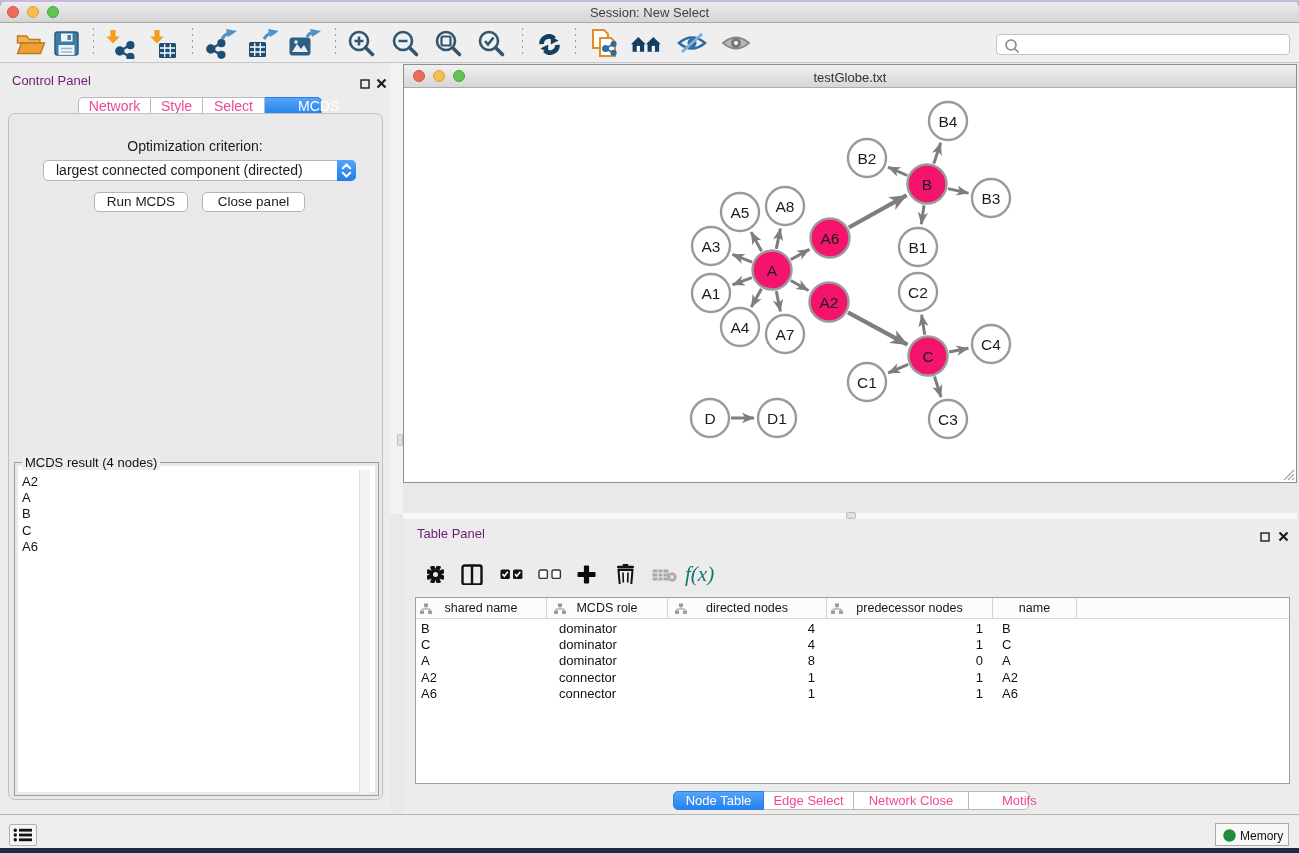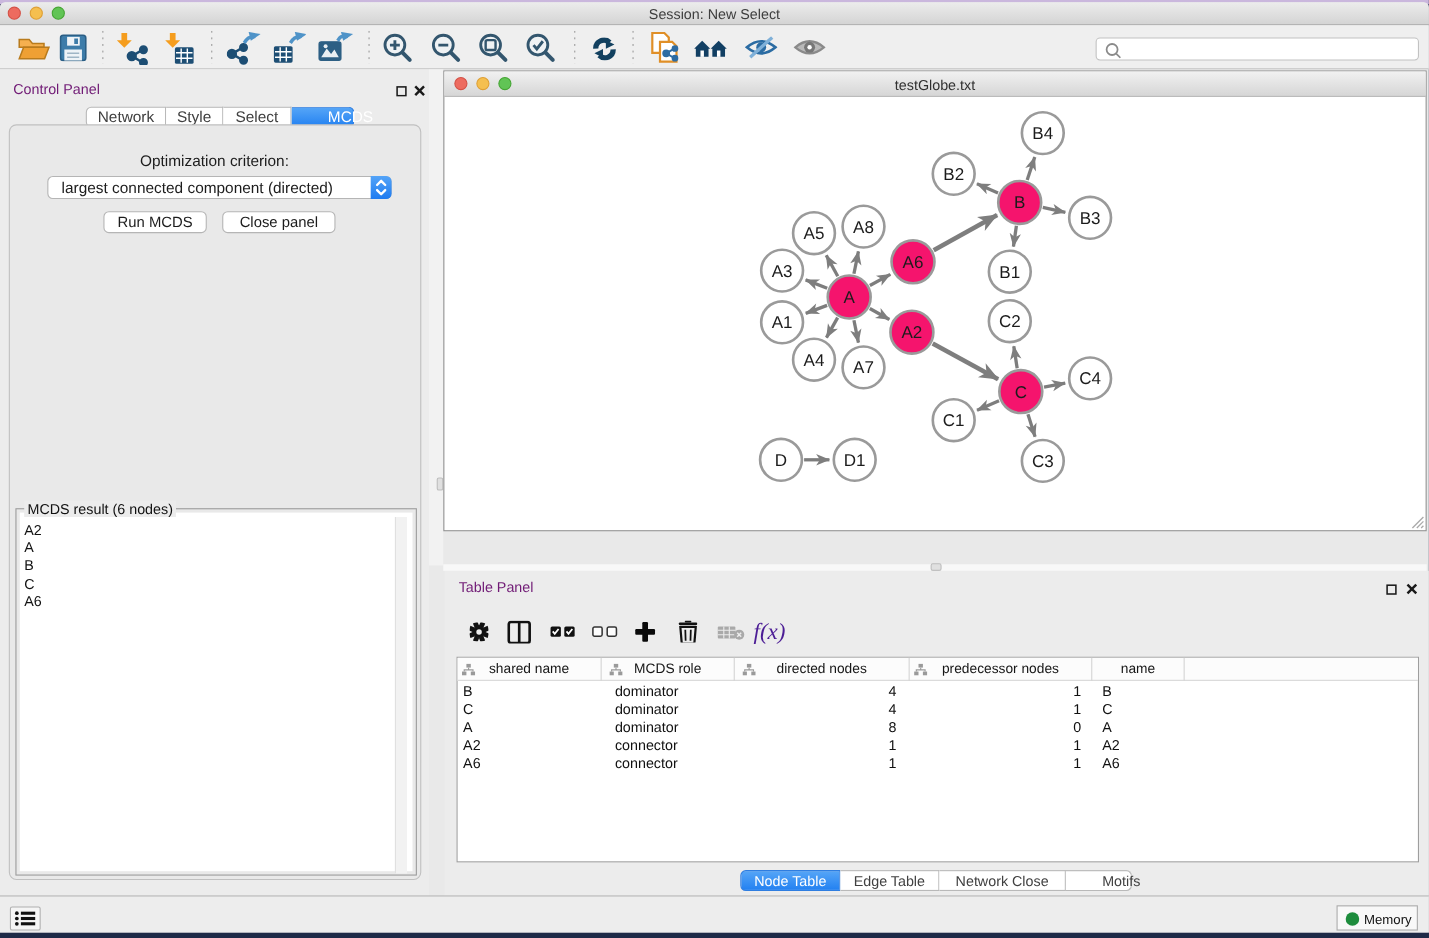--- a/index.html
+++ b/index.html
@@ -16,21 +16,21 @@
 #titletext { left:0; top:3px; width:1299px; text-align:center; font-size:13px; color:#3e3e3e; }
 
 #toolbar { left:0; top:21px; width:1299px; height:40px; background:#efefef; border-bottom:1px solid #c6c6c6; }
 .tbi { top:6px; }
 .tsep { top:5px; width:1px; height:30px; background-image:linear-gradient(#9a9a9a 33%, rgba(0,0,0,0) 0%); background-size:1px 6px; }
 #searchbox { left:996px; top:11px; width:294px; height:21px; background:#fff; border:1px solid #c2c2c2; border-radius:4px; }
 
 #cpanel { left:0; top:61px; width:390px; height:753px; background:#ececec; }
 .phead { font-size:13px; color:#701a75; }
 .seg { position:absolute; display:flex; font-size:14px; }
-.seg div { background:#fff; border:1px solid #b9b9b9; border-left:none; color:#404040; text-align:center; line-height:17px; height:19px; }
+.seg div { background:#fff; border:1px solid #b9b9b9; border-left:none; color:#ec4899; text-align:center; line-height:17px; height:19px; }
 .seg div:first-child { border-left:1px solid #b9b9b9; border-radius:5px 0 0 5px; }
 .seg div:last-child { border-radius:0 5px 5px 0;padding-left:33px; }
 .seg div.sel { background:linear-gradient(#55a5f7,#2381f1); border-color:#2e7de0; color:#fff; }
 #cpbox { left:8px; top:50px; width:375px; height:687px; border:1px solid #c0c0c0; border-radius:7px; background:#e9e9e9; }
 #optlabel { left:0; top:75px; width:390px; text-align:center; font-size:14px; color:#1c1c1c; }
 #dropdown { left:43px; top:97px; width:313px; height:21px; background:#fff; border:1px solid #b5b5b5; border-radius:5px; font-size:14px; color:#1c1c1c; line-height:19px; padding-left:12px; }
 #dropbtn { right:-1px; top:-1px; width:19px; height:21px; border-radius:0 5px 5px 0; background:linear-gradient(#54a4f8,#1e7bf0); }
 .btn { position:absolute; height:20px; background:#fff; border:1px solid #b5b5b5; border-radius:5px; font-size:13.5px; color:#1c1c1c; text-align:center; line-height:18px; }
 #fieldset { left:14px; top:399px; width:365px; height:334px; border:1px solid #9c9c9c; }
 #fieldlabel { left:22px; top:392px; background:#ececec; padding:0 3px; font-size:13px; color:#111; }
@@ -215,21 +215,21 @@
 <div class="abs" id="dropbtn"><svg width="19" height="21">
             <path d="M5.8,8.2 L9.5,4.4 L13.2,8.2" stroke="#fff" stroke-width="2.1" fill="none" stroke-linecap="round" stroke-linejoin="round"></path>
             <path d="M5.8,12.8 L9.5,16.6 L13.2,12.8" stroke="#fff" stroke-width="2.1" fill="none" stroke-linecap="round" stroke-linejoin="round"></path>
           </svg></div>
 </div>
 <div class="btn" style="left:94px;top:129px;width:94px">Run MCDS</div>
 <div class="btn" style="left:202px;top:129px;width:103px">Close panel</div>
 <div class="abs" id="fieldset">
         <div class="abs" id="listbox">A2<br>A<br>B<br>C<br>A6<div class="abs" id="listscroll"></div></div>
       </div>
-<div class="abs" id="fieldlabel">MCDS result (6 nodes)</div>
+<div class="abs" id="fieldlabel">MCDS result (4 nodes)</div>
 </div>
 <div class="abs" style="left:390px;top:61px;width:13px;height:451px;background:#f2f2f2"></div>
 <div class="abs" style="left:403px;top:511px;width:894px;height:6px;background:#f8f8f8"></div>
 <div class="abs divh" style="left:397px;top:432px;width:6px;height:12px"></div>
 <div class="abs divh" style="left:846px;top:510px;width:10px;height:7px"></div>
 <div class="abs" id="netwin">
 <div class="abs" id="nettitle">
 <div class="abs tl t1"></div>
         <div class="abs tl t2"></div>
         <div class="abs tl t3"></div>
@@ -371,21 +371,21 @@
         </svg>
         <svg class="abs" style="left:237px;top:8px" width="26" height="13">
           <rect x="0.5" y="0.5" width="16" height="11" rx="1" fill="#a9a9a9"></rect>
           <line x1="0.5" y1="4" x2="16.5" y2="4" stroke="#ececec" stroke-width="1"></line>
           <line x1="0.5" y1="8" x2="16.5" y2="8" stroke="#ececec" stroke-width="1"></line>
           <line x1="6" y1="0.5" x2="6" y2="11.5" stroke="#ececec" stroke-width="1"></line>
           <line x1="11" y1="0.5" x2="11" y2="11.5" stroke="#ececec" stroke-width="1"></line>
           <circle cx="20" cy="8" r="4.6" fill="#a9a9a9"></circle>
           <path d="M18.2,6.2 L21.8,9.8 M21.8,6.2 L18.2,9.8" stroke="#ececec" stroke-width="1.4"></path>
         </svg>
-        <div class="abs" style="left:270px;top:1px;font-family:'Liberation Serif',serif;font-style:italic;font-size:21px;color:#4c1d95">f(x)</div>
+        <div class="abs" style="left:270px;top:1px;font-family:'Liberation Serif',serif;font-style:italic;font-size:21px;color:#0f766e">f(x)</div>
       </div>
       <div class="abs" id="ttable">
         <div class="thr">
           <div class="thc" style="left:0px;width:131px">shared name</div>
           <div class="abs" style="left:4px;top:5px"><svg width="12" height="12">
               <g fill="#9a9a9a">
                 <rect x="4" y="0.5" width="4" height="3.4"></rect>
                 <rect x="0" y="7.5" width="4" height="3.4"></rect>
                 <rect x="8" y="7.5" width="4" height="3.4"></rect>
               </g>
@@ -449,21 +449,21 @@
         <div class="trow" style="left:500px;top:71.6px;width:67px;text-align:right">1</div>
         <div class="trow" style="left:586px;top:71.6px">A2</div>
         <div class="trow" style="left:5px;top:87.8px">A6</div>
         <div class="trow" style="left:143px;top:87.8px">connector</div>
         <div class="trow" style="left:330px;top:87.8px;width:69px;text-align:right">1</div>
         <div class="trow" style="left:500px;top:87.8px;width:67px;text-align:right">1</div>
         <div class="trow" style="left:586px;top:87.8px">A6</div>
       </div>
       <div class="seg" style="left:269px;top:272px;font-size:13px">
         <div class="sel" style="width:91px">Node Table</div>
-        <div style="width:90px">Edge Table</div>
+        <div style="width:90px">Edge Select</div>
         <div style="width:115px">Network Close</div>
         <div style="width:60px">Motifs</div>
       </div>
     </div>
 <div class="abs" id="statusbar">
 <div class="abs" id="listbtn">
         <svg width="20" height="16" style="position:absolute;left:3px;top:2px">
           <circle cx="2.3" cy="3.2" r="1.7" fill="#111"></circle>
           <rect x="6" y="1.8" width="13" height="2.8" fill="#111"></rect>
           <circle cx="2.3" cy="8.0" r="1.7" fill="#111"></circle>

